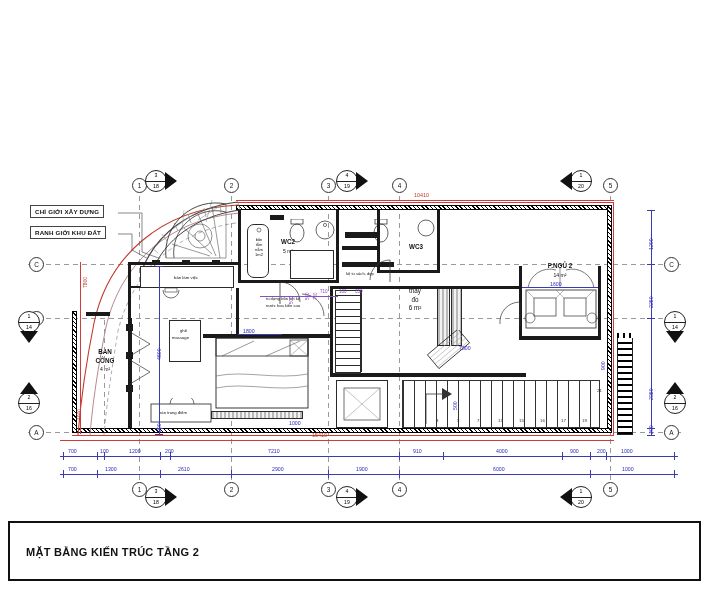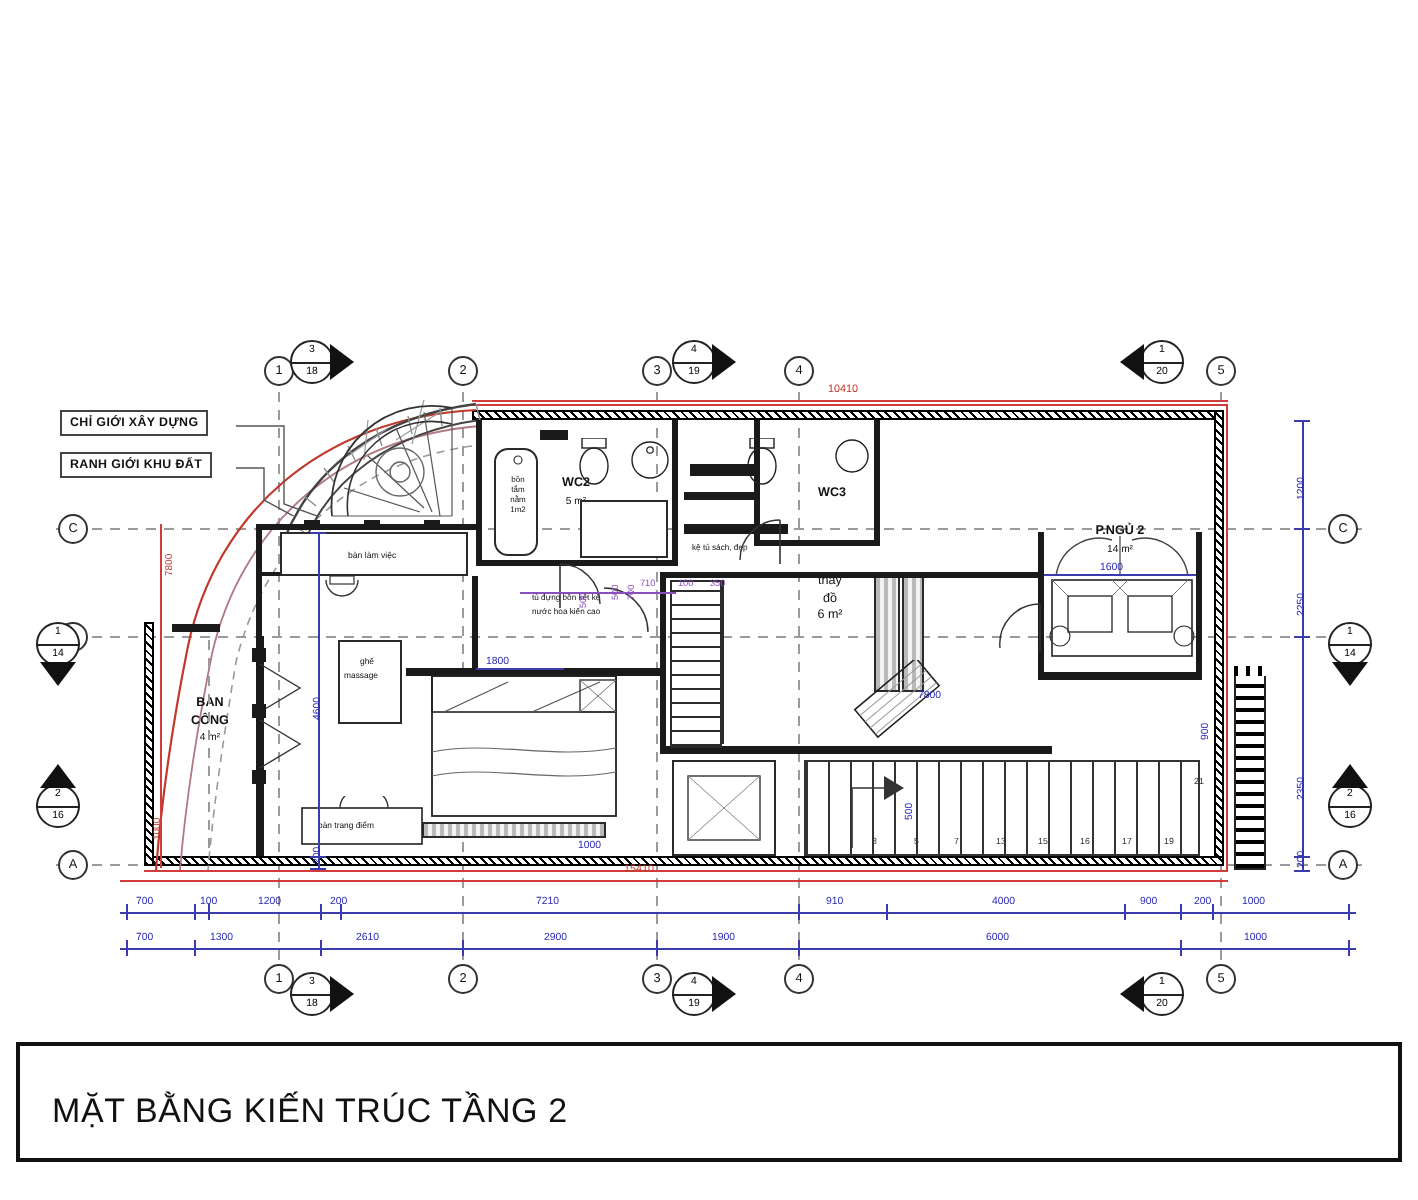--- a/index.html
+++ b/index.html
@@ -57,21 +57,21 @@
   .secm .tri{position:absolute;width:0;height:0;}
 
   
   .legbox{position:absolute;border:1px solid #444;background:#fff;
           font-size:6.2px;font-weight:bold;color:#111;padding:2px 4px;
           box-sizing:border-box;letter-spacing:.2px;white-space:nowrap;}
 
   
   #titlebar{position:absolute;left:8px;top:521px;width:693px;height:60px;
             border:2px solid #111;box-sizing:border-box;background:#fff;}
-  #titletxt{position:absolute;left:26px;top:546px;font-size:17px;font-weight:normal;
+  #titletxt{position:absolute;left:26px;top:546px;font-size:11px;font-weight:bold;
             letter-spacing:.3px;color:#111;}
   .stairtex{position:absolute;
     background-image:repeating-linear-gradient(90deg,#2b2b2b 0 1px,#fff 1px 7px);
     border:1px solid #2b2b2b;box-sizing:border-box;}
 </style>
 </head>
 <body>
 
 <div id="stage">
 

